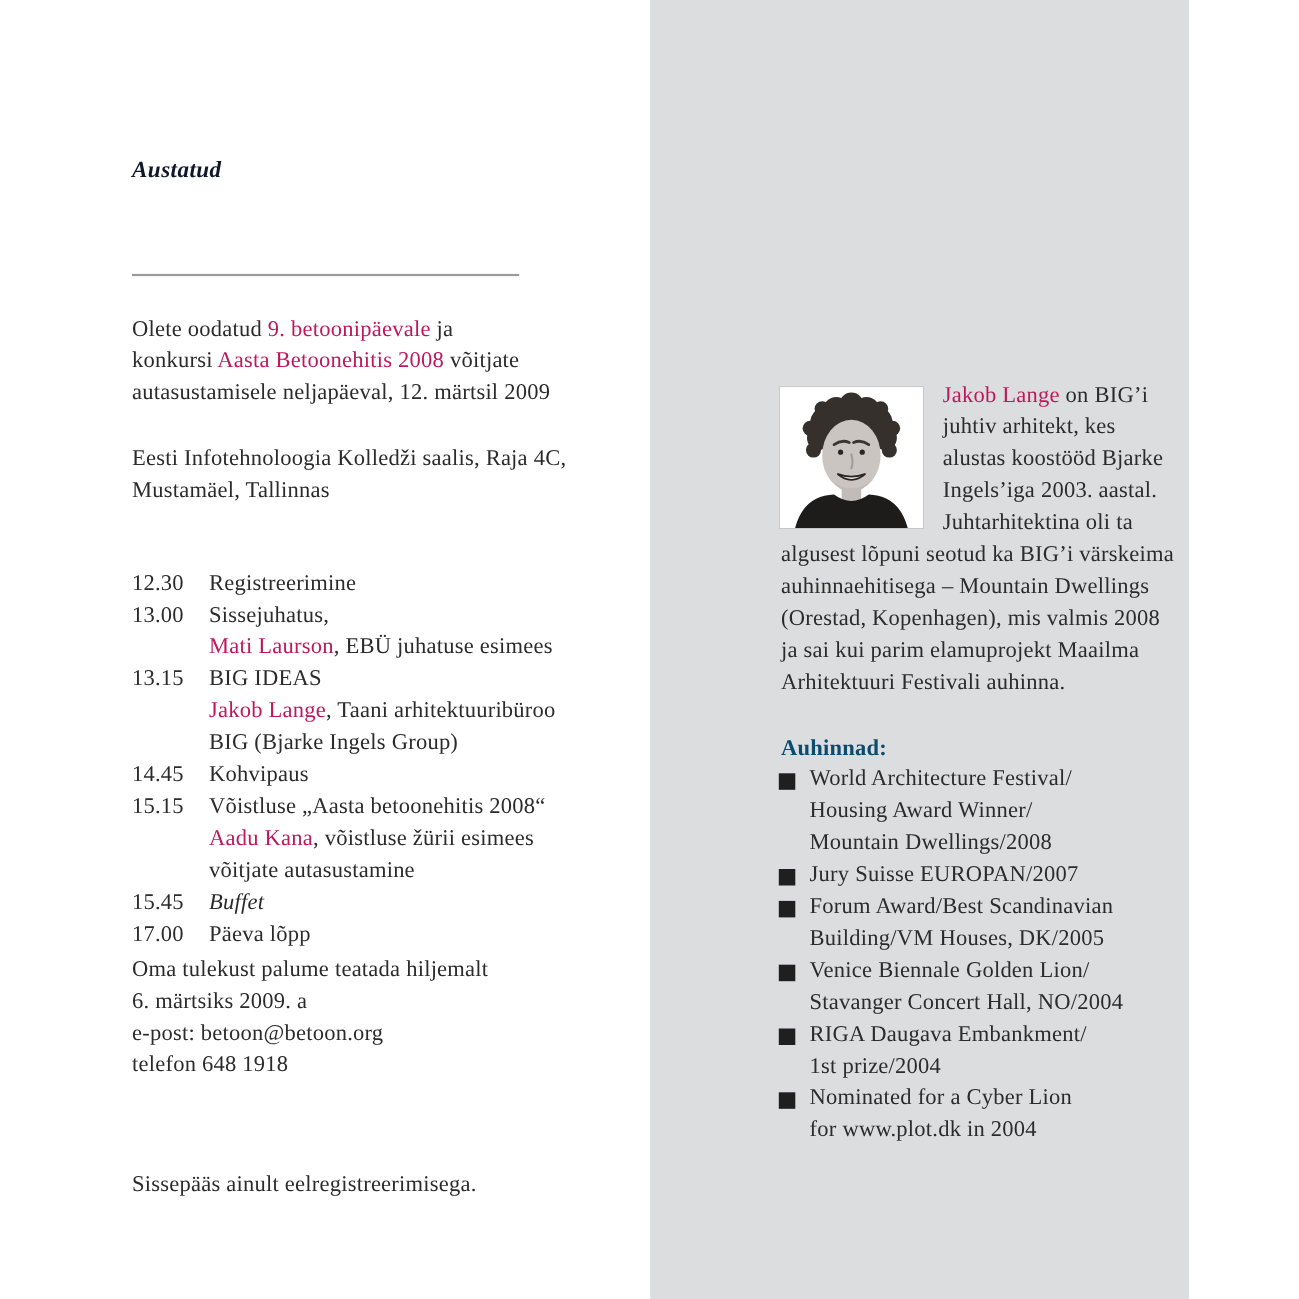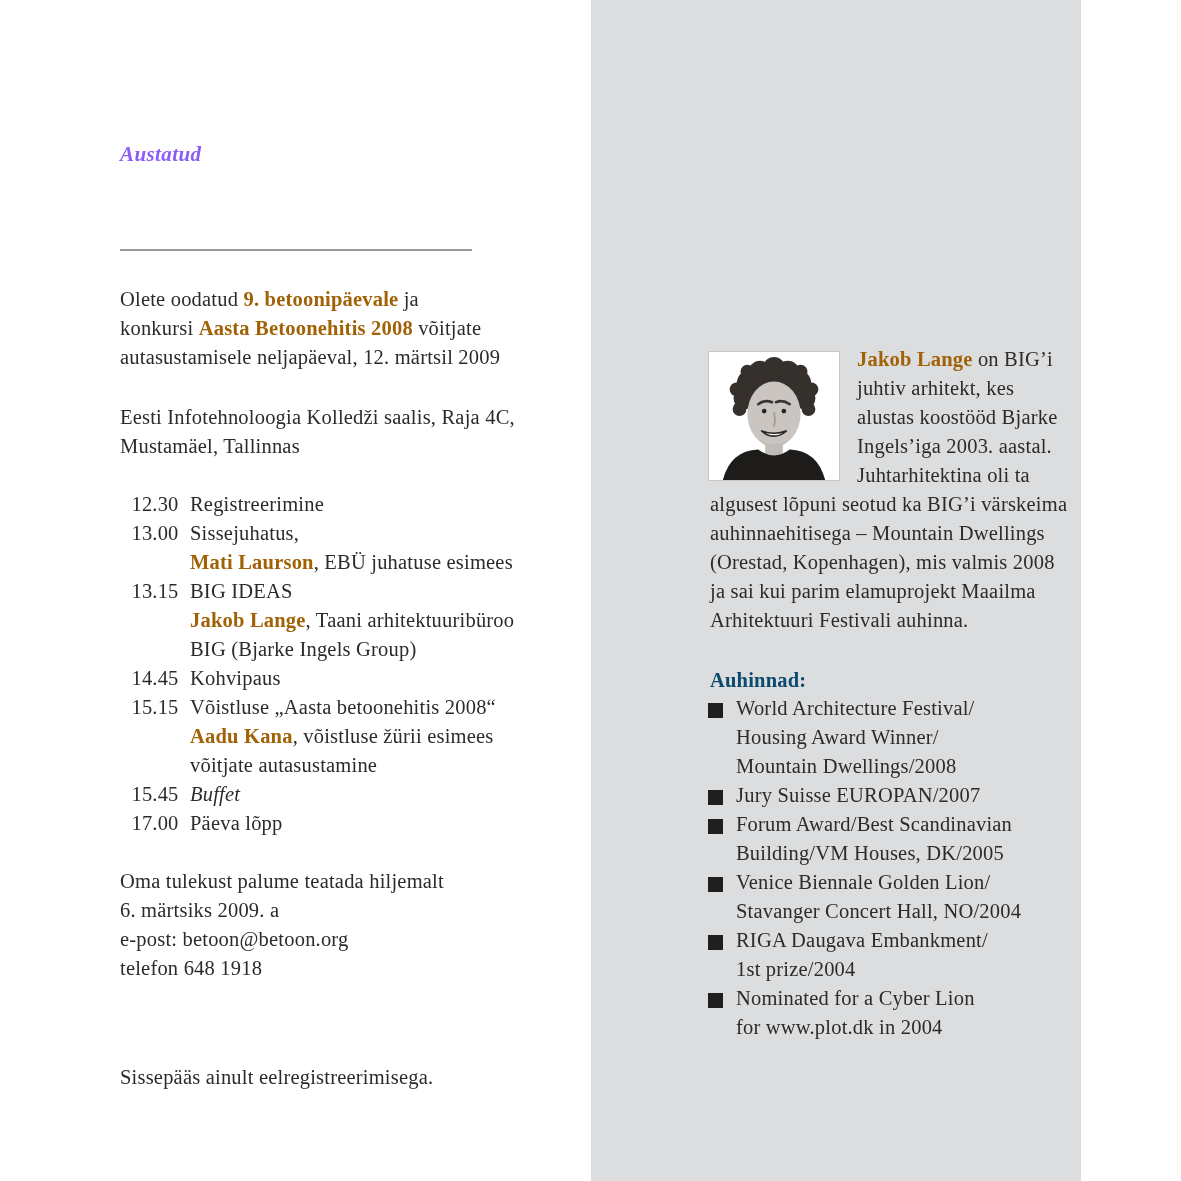--- a/index.html
+++ b/index.html
@@ -5,32 +5,32 @@
   html,body{margin:0;padding:0;}
   body{
     width:1181px;height:1181px;position:relative;overflow:hidden;
     background:#ffffff;
     font-family:"Liberation Serif", serif;
     color:#2b2b2b;
     -webkit-font-smoothing:antialiased;
   }
   .abs{position:absolute;}
   .line{line-height:29px;white-space:nowrap;font-size:20.5px;letter-spacing:0.2px;}
-  b{font-weight:bold;color:#a16207;}
+  b{font-weight:normal;color:#be185d;}
   i{font-style:italic;}
 
   
   #right-panel{left:591px;top:0;width:490px;height:1181px;background:#dcddde;}
 
   
-  #salutation{left:120px;top:140px;font-size:21px;font-weight:bold;font-style:italic;letter-spacing:0.4px;line-height:29px;color:#8b5cf6;}
+  #salutation{left:120px;top:140px;font-size:21px;font-weight:bold;font-style:italic;letter-spacing:0.4px;line-height:29px;color:#0f172a;}
   #rule{left:120px;top:249px;width:352px;height:2px;background:#9a9a9a;}
   #intro{left:120px;top:285px;}
   #venue{left:120px;top:403px;}
-  #schedule{left:120px;top:490px;text-align:center;}
+  #schedule{left:120px;top:516px;}
   .sched-row{display:flex;line-height:29px;font-size:20.5px;letter-spacing:0.2px;}
   .sched-time{width:70px;flex:0 0 70px;}
   .sched-desc{white-space:nowrap;}
   #rsvp{left:120px;top:867px;}
   #note{left:120px;top:1015px;margin-top:48px;}
 
   
   #photo{left:117px;top:351px;width:132px;height:130px;background:#ffffff;border:1px solid #c6c6c6;box-sizing:border-box;overflow:hidden;}
   #photo svg{display:block;width:100%;height:100%;}
   #bio-side{left:266px;top:345px;}

